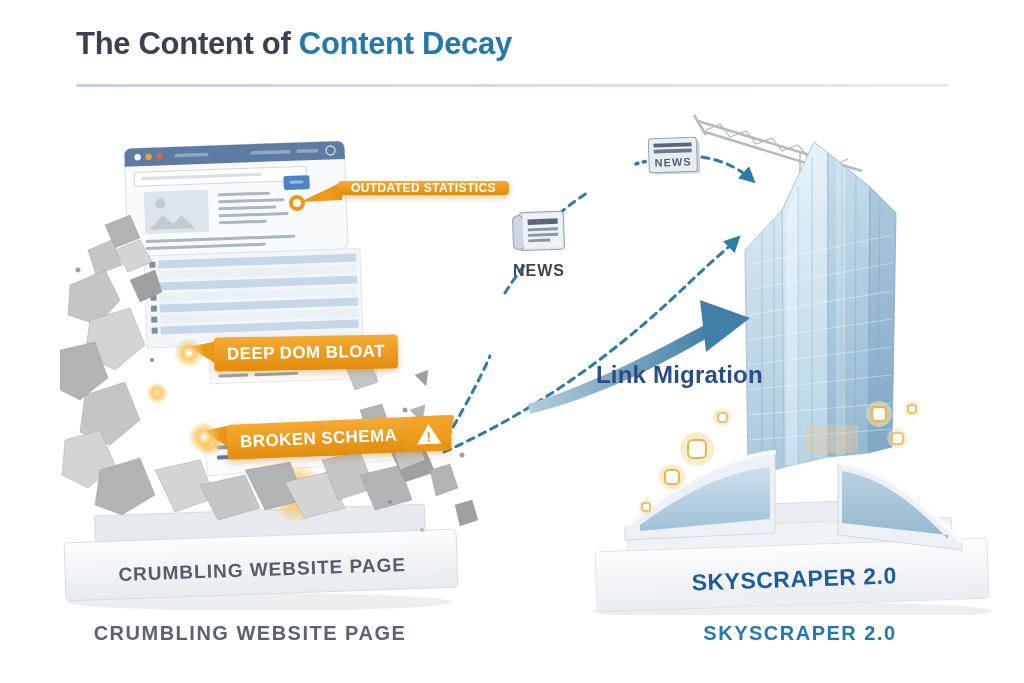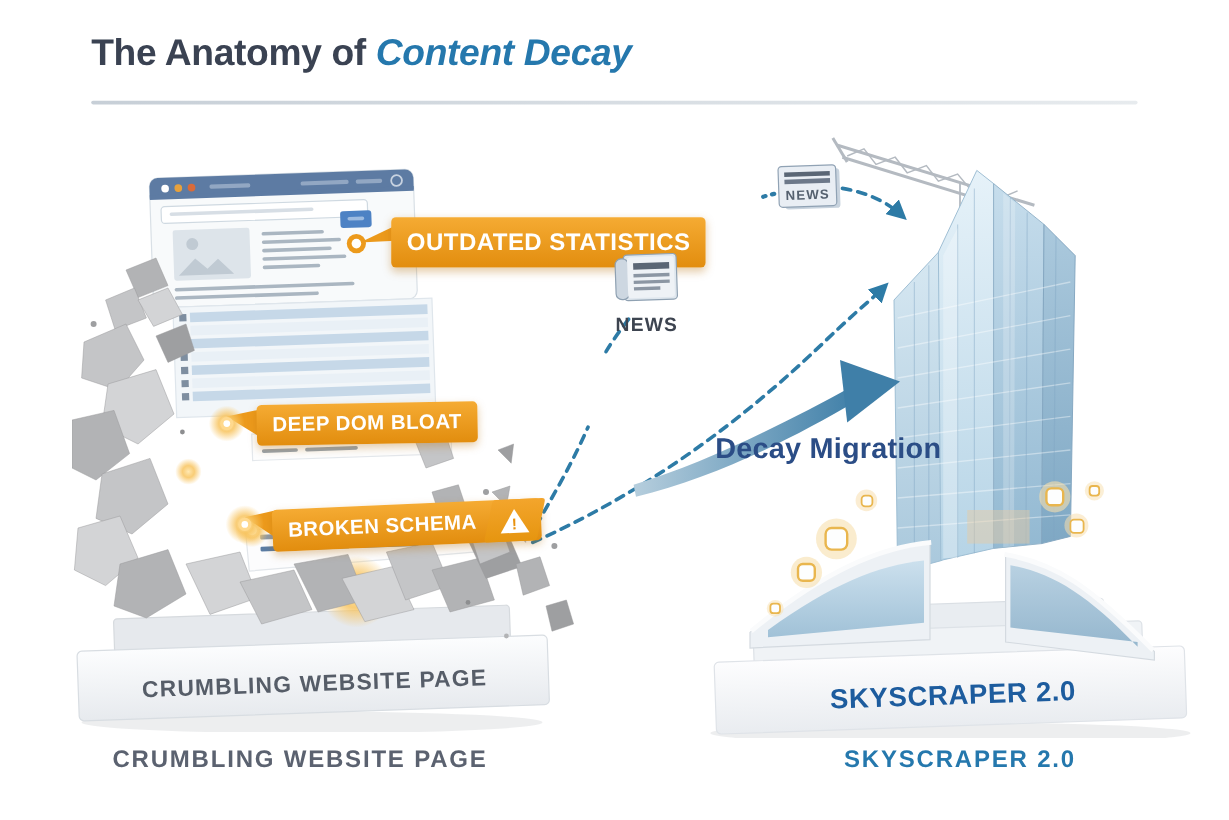--- a/index.html
+++ b/index.html
@@ -1,33 +1,33 @@
 <!DOCTYPE html>
 <html><head>
 <meta charset="utf-8">
 <style>
   html,body{margin:0;padding:0;background:#ffffff;}
   .canvas{position:relative;width:1024px;height:683px;background:#ffffff;overflow:hidden;
           font-family:"Liberation Sans",sans-serif;}
   
   .title{position:absolute;left:76px;top:26px;font-size:31px;font-weight:bold;
          letter-spacing:-0.3px;color:#3a4252;white-space:nowrap;}
-  .title .hl{color:#2578ad;font-style:italic;}
+  .title .hl{color:#2578ad;}
   .divider{position:absolute;left:76px;top:84px;width:872px;height:3px;border-radius:2px;
            background:linear-gradient(90deg,#c7cfd7,#e7ebee);}
   
   .illu{position:absolute;z-index:1;}
   #overlay{position:absolute;left:0;top:0;z-index:4;pointer-events:none;}
   .olabel,.icon,#link-migration,.caption{z-index:6;}
   
   .olabel{position:absolute;display:flex;align-items:center;color:#ffffff;font-weight:bold;
           background:linear-gradient(180deg,#f5ab33,#e28d0e);border-radius:4px;
           box-shadow:0 3px 7px rgba(180,110,10,.35);padding:0 13px;letter-spacing:.4px;
           white-space:nowrap;}
-  #label-outdated{left:326px;top:181px;height:42px;font-size:20px;}
+  #label-outdated{left:338px;top:181px;height:14px;font-size:12px;}
   #label-dom{left:214px;top:336px;height:34px;font-size:17px;transform:rotate(-1deg);}
   #label-schema{left:227px;top:420px;height:35px;font-size:17px;transform:rotate(-2.5deg);
                 padding-right:6px;}
   .warn-append{height:35px;width:44px;margin-left:10px;margin-right:-6px;border-radius:3px;
                background:linear-gradient(180deg,#f3a52c,#e6950f);transform:skewX(-14deg);
                display:flex;align-items:center;justify-content:center;}
   .warn-append svg{transform:skewX(14deg);}
   
   .icon{position:absolute;text-align:center;}
   #icon-gov{left:584px;top:129px;}
@@ -45,21 +45,21 @@
   #caption-left{left:70px;width:360px;color:#5b6270;}
   #caption-right{left:640px;width:320px;color:#2578ad;}
   svg text{font-family:"Liberation Sans",sans-serif;}
 </style>
 </head>
 <body>
 
 <div class="canvas">
 
   <div class="title">
-    <span>The Anatomy of </span><span class="hl">Content Decay</span>
+    <span>The Content of </span><span class="hl">Content Decay</span>
   </div>
   <div class="divider"></div>
 
   <svg class="illu" style="left:60px;top:110px" width="420" height="500" viewBox="0 0 420 500">
     <defs>
       <radialGradient id="glowL" cx="50%" cy="50%" r="50%">
         <stop offset="0%" stop-color="#ffe9b4" stop-opacity="1"></stop>
         <stop offset="45%" stop-color="#f8c45f" stop-opacity=".85"></stop>
         <stop offset="100%" stop-color="#f8c45f" stop-opacity="0"></stop>
       </radialGradient>
@@ -387,18 +387,18 @@
       <rect x="15" y="6" width="39" height="34" rx="2" fill="#eef2f6"></rect>
       <rect x="20" y="11" width="30" height="5.5" fill="#5a6675"></rect>
       <rect x="20" y="20" width="30" height="2.8" fill="#8b96a3"></rect>
       <rect x="20" y="25.5" width="30" height="2.8" fill="#8b96a3"></rect>
       <rect x="20" y="31" width="22" height="2.8" fill="#8b96a3"></rect>
     </svg>
     <span class="icon-label">NEWS</span>
   </div>
 
 
-  <div id="link-migration">Decay Migration</div>
+  <div id="link-migration">Link Migration</div>
 
   <div class="caption" id="caption-left">CRUMBLING WEBSITE PAGE</div>
   <div class="caption" id="caption-right">SKYSCRAPER 2.0</div>
 
 </div>
 
 </body></html>

